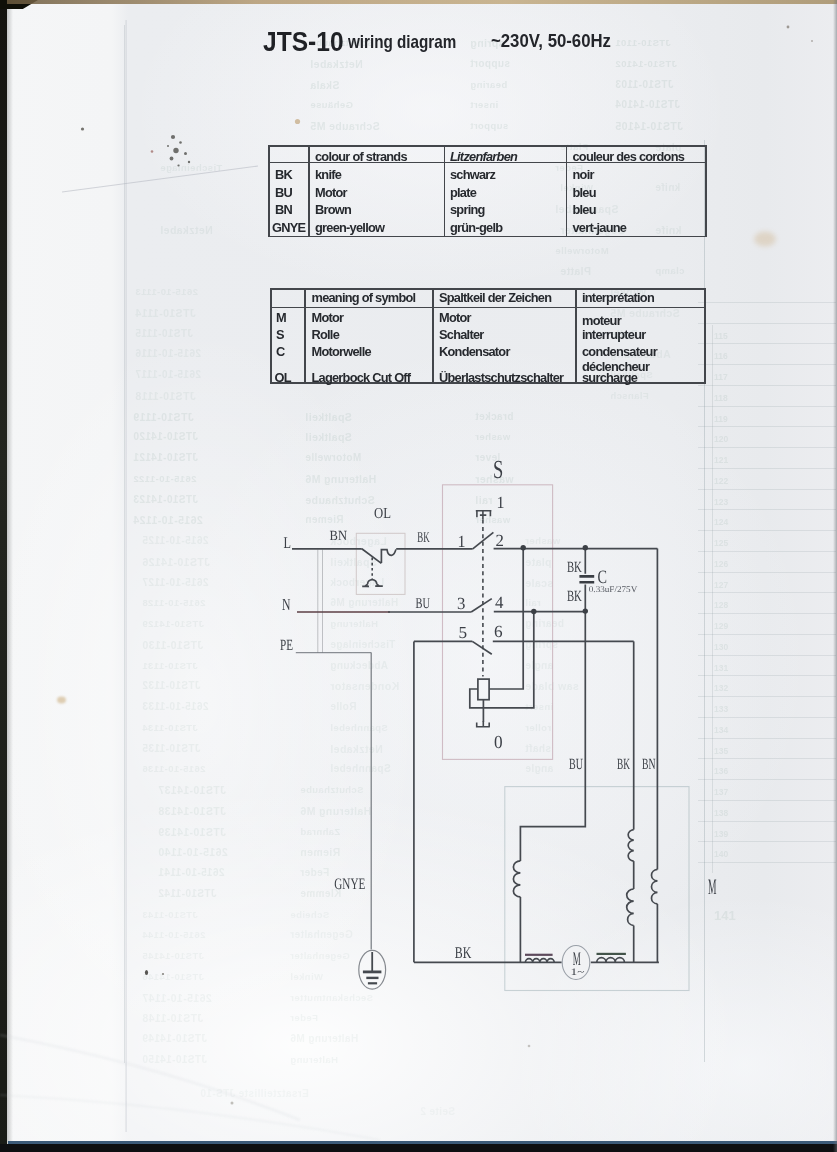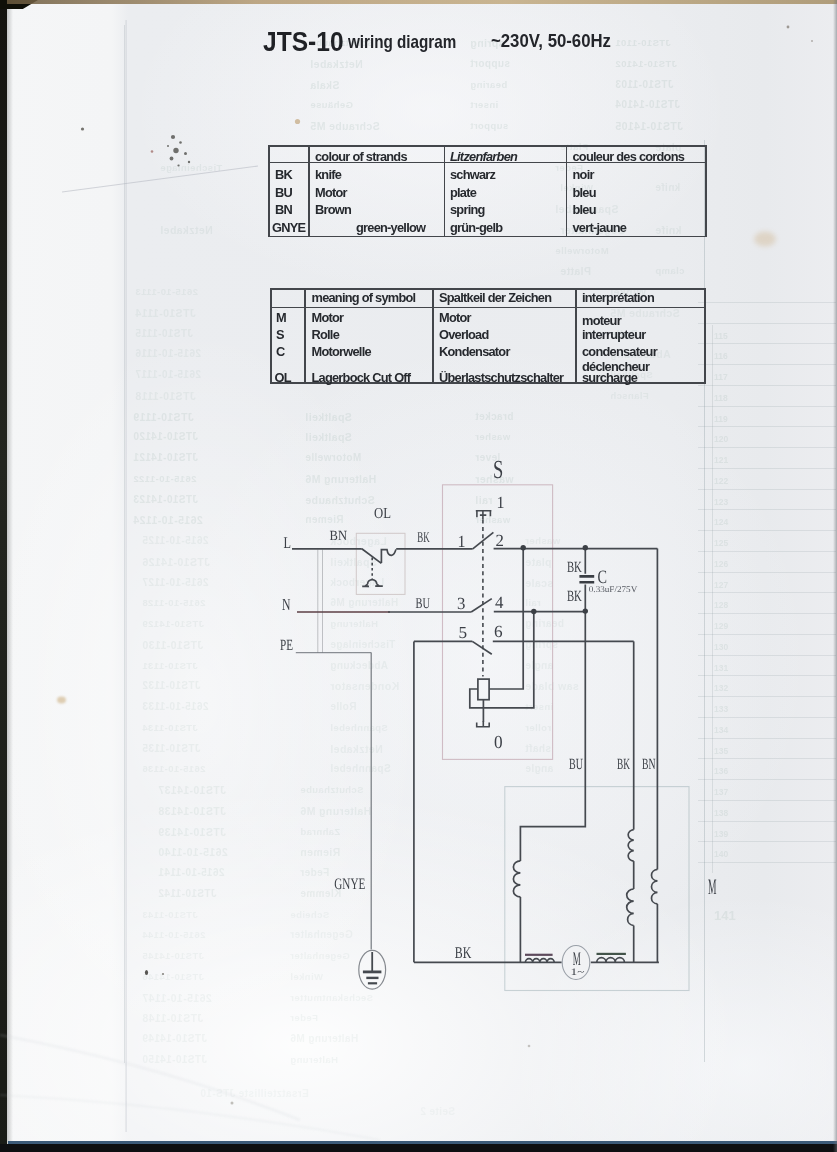--- a/index.html
+++ b/index.html
@@ -258,21 +258,21 @@
     <div class="tcell" style="left:47px;top:39.9px;">Motor</div>
     <div class="tcell" style="left:182px;top:39.9px;">plate</div>
     <div class="tcell" style="left:304.5px;top:39.9px;">bleu</div>
 
     <div class="tcell" style="left:7px;top:57.4px;">BN</div>
     <div class="tcell" style="left:47px;top:57.4px;">Brown</div>
     <div class="tcell" style="left:182px;top:57.4px;">spring</div>
     <div class="tcell" style="left:304.5px;top:57.4px;">bleu</div>
 
     <div class="tcell" style="left:4px;top:75.4px;">GNYE</div>
-    <div class="tcell" style="left:47px;top:75.4px;margin-left:41px;">green-yellow</div>
+    <div class="tcell" style="left:47px;top:75.4px;">green-yellow</div>
     <div class="tcell" style="left:182px;top:75.4px;">grün-gelb</div>
     <div class="tcell" style="left:304.5px;top:75.4px;">vert-jaune</div>
   </div>
 
   <div class="abs" id="table2" style="left:270px;top:288px;width:436px;height:96px;">
 
     <div class="tline" style="left:0;top:0;width:436px;height:1.6px;"></div>
     <div class="tline" style="left:0;top:94.4px;width:436px;height:1.6px;"></div>
     <div class="tline" style="left:0;top:0;width:1.6px;height:96px;"></div>
     <div class="tline" style="left:434.4px;top:0;width:1.6px;height:96px;"></div>
@@ -287,21 +287,21 @@
     <div class="tcell" style="left:169px;top:1.6px;">Spaltkeil der Zeichen</div>
     <div class="tcell" style="left:312px;top:1.6px;">interprétation</div>
 
     <div class="tcell" style="left:6px;top:22.1px;">M</div>
     <div class="tcell" style="left:41.5px;top:22.1px;">Motor</div>
     <div class="tcell" style="left:169px;top:22.1px;">Motor</div>
     <div class="tcell" style="left:312px;top:25px;">moteur</div>
 
     <div class="tcell" style="left:6px;top:39.3px;">S</div>
     <div class="tcell" style="left:41.5px;top:39.3px;">Rolle</div>
-    <div class="tcell" style="left:169px;top:39.3px;">Overload</div>
+    <div class="tcell" style="left:169px;top:39.3px;">Schalter</div>
     <div class="tcell" style="left:312px;top:39.3px;">interrupteur</div>
 
     <div class="tcell" style="left:6px;top:56px;">C</div>
     <div class="tcell" style="left:41.5px;top:56px;">Motorwelle</div>
     <div class="tcell" style="left:169px;top:56px;">Kondensator</div>
     <div class="tcell" style="left:312px;top:56px;">condensateur</div>
 
     <div class="tcell" style="left:312px;top:71px;">déclencheur</div>
     <div class="tcell" style="left:4.5px;top:82.1px;">OL</div>
     <div class="tcell" style="left:41.5px;top:82.1px;">Lagerbock Cut Off</div>

